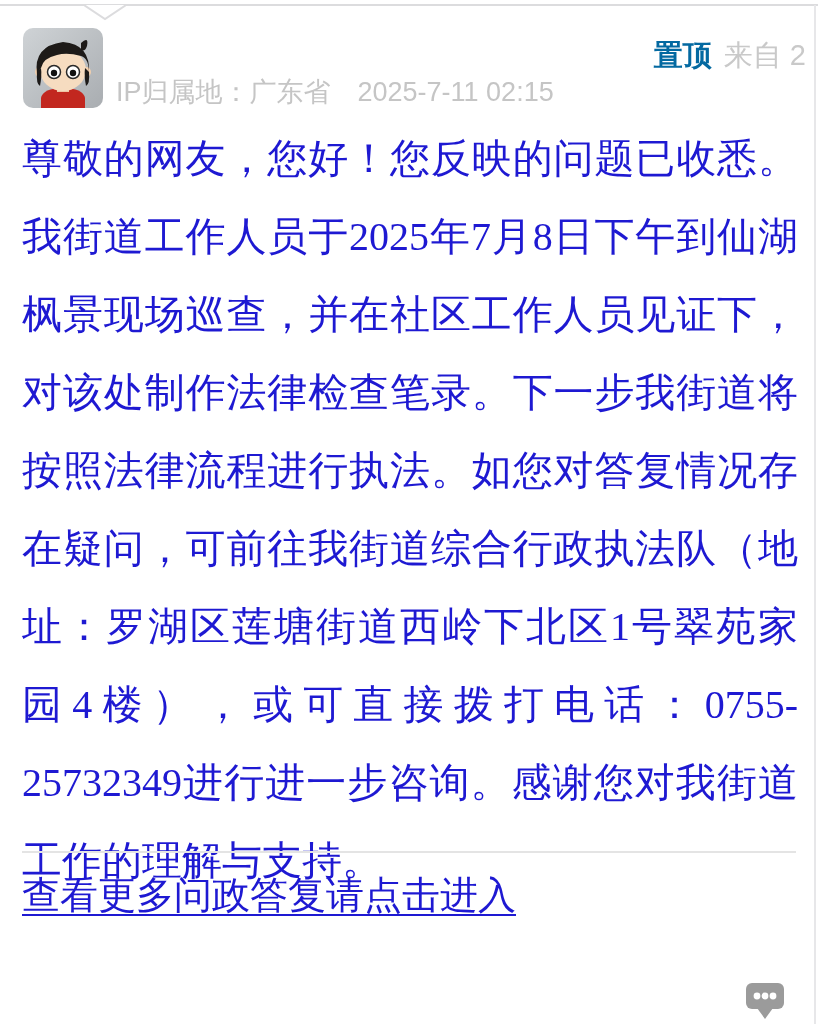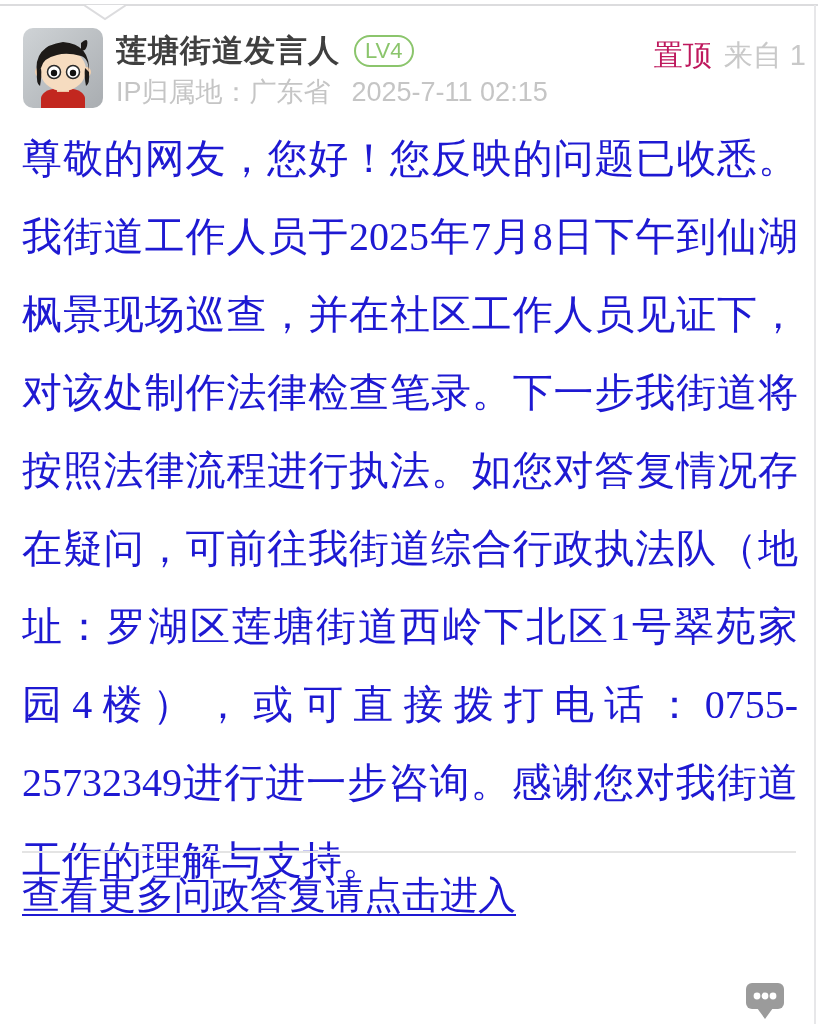--- a/index.html
+++ b/index.html
@@ -22,23 +22,23 @@
   .avatar{position:absolute;left:0;top:0;width:80px;height:80px;border-radius:10px;overflow:hidden;display:block;}
   .name-row{position:absolute;left:93px;top:2px;white-space:nowrap;display:flex;align-items:center;}
   .author-name{font-size:31px;font-weight:bold;color:#3f3f3f;letter-spacing:1px;}
   .lv-badge{
     margin-left:14px;display:inline-block;
     border:2px solid #8bc56c;color:#8bc56c;
     border-radius:16px;padding:0 9px;height:28px;line-height:28px;
     font-size:22px;font-weight:normal;
   }
   .meta-row{position:absolute;left:93px;top:46px;white-space:nowrap;font-size:27px;color:#c5c5c5;}
-  .meta-ip{margin-right:21px;}
+  .meta-ip{margin-right:27px;}
   .header-right{position:absolute;right:0;top:8px;white-space:nowrap;font-size:29px;}
-  .pinned{color:#be185d;font-weight:normal;margin-right:12px;}
+  .pinned{color:#0369a1;font-weight:bold;margin-right:12px;}
   .from{color:#c9c9c9;}
 
   
   .post-body{
     position:absolute;left:22px;top:120px;width:776px;
     font-family:"Liberation Serif","DejaVu Serif","DejaVu Sans",serif;
     font-size:40px;line-height:78px;color:#1e19d2;
     text-align:justify;text-justify:inter-ideograph;
   }
 
@@ -87,31 +87,27 @@
       <path d="M14 44 Q13 56 17 58 Q19 48 18 40 Z" fill="#1d1a18"></path>
       <path d="M66 44 Q67 56 63 58 Q61 48 62 40 Z" fill="#1d1a18"></path>
       <path d="M58 15 Q66 8 64 18 Q62 24 58 22 Z" fill="#1d1a18"></path>
 
       <circle cx="31" cy="44" r="6.5" fill="#ffffff" stroke="#2a2a2a" stroke-width="1.5"></circle>
       <circle cx="50" cy="44" r="6.5" fill="#ffffff" stroke="#2a2a2a" stroke-width="1.5"></circle>
       <circle cx="31" cy="45" r="3.2" fill="#111111"></circle>
       <circle cx="50" cy="45" r="3.2" fill="#111111"></circle>
     </svg>
 
-    <div class="name-row">
-      <span class="author-name">莲塘街道发言人</span>
-      <span class="lv-badge">LV4</span>
-    </div>
 
     <div class="meta-row">
       <span class="meta-ip">IP归属地：广东省</span><span>2025-7-11 02:15</span>
     </div>
 
     <div class="header-right">
-      <span class="pinned">置顶</span><span class="from">来自 1</span>
+      <span class="pinned">置顶</span><span class="from">来自 2</span>
     </div>
   </div>
 
   <div class="post-body">尊敬的网友，您好！您反映的问题已收悉。我街道工作人员于2025年7月8日下午到仙湖枫景现场巡查，并在社区工作人员见证下，对该处制作法律检查笔录。下一步我街道将按照法律流程进行执法。如您对答复情况存在疑问，可前往我街道综合行政执法队（地址：罗湖区莲塘街道西岭下北区1号翠苑家园4楼），或可直接拨打电话：0755-25732349进行进一步咨询。感谢您对我街道工作的理解与支持。</div>
 
   <div class="divider"></div>
 
   <a class="footer-link">查看更多问政答复请点击进入</a>
 
   <svg class="bubble-icon" viewBox="0 0 42 42">

